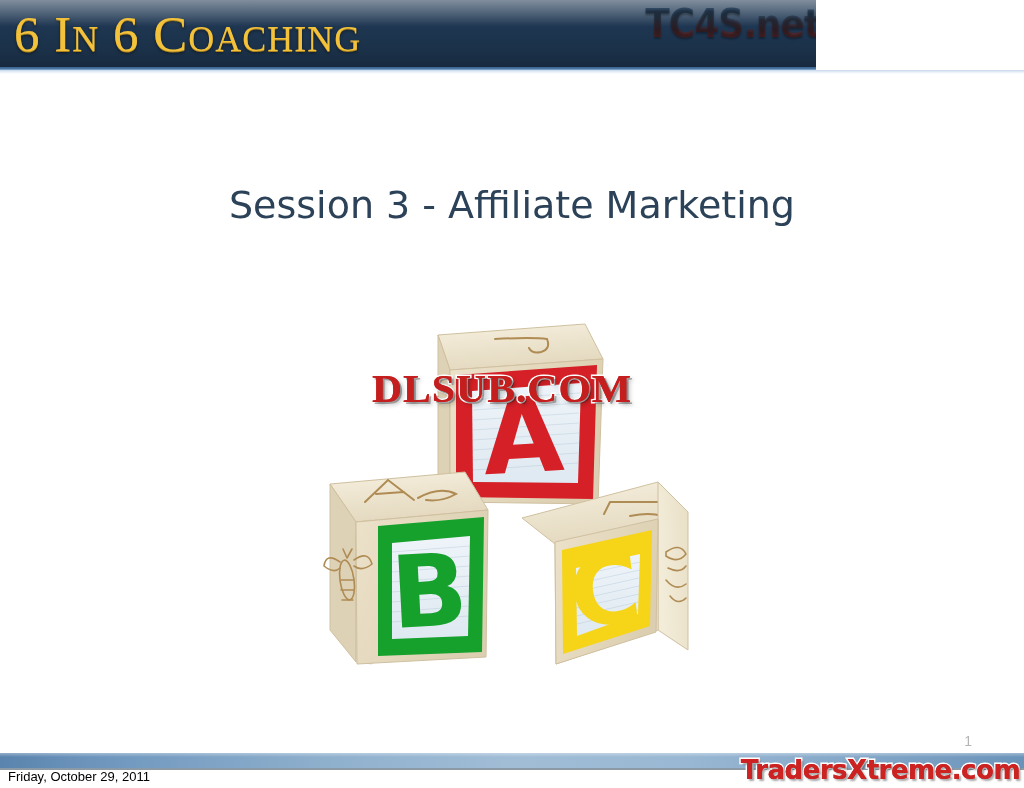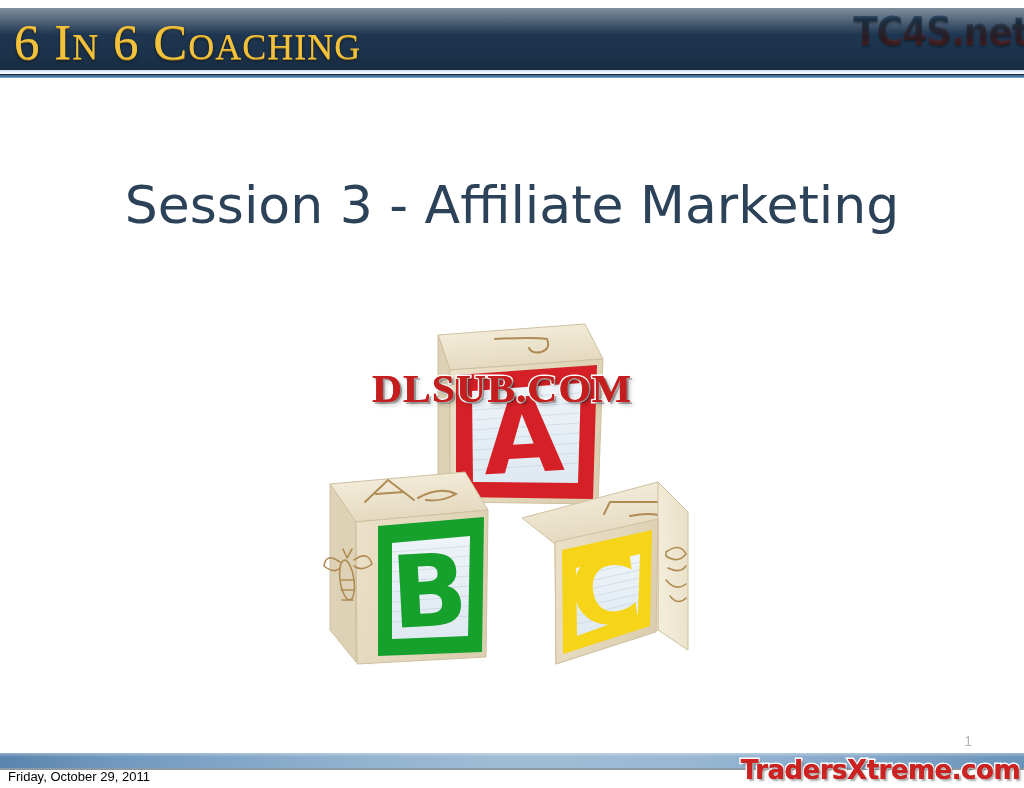--- a/index.html
+++ b/index.html
@@ -20,22 +20,22 @@
     inset: 0;
     width: 1024px;
     height: 788px;
     background: #ffffff;
     overflow: hidden;
   }
 
   
   #header-banner {
     position: absolute;
-    left: 0; top: 8px;
-    width: 1024px;
+    left: 0; top: 0;
+    width: 816px;
     height: 70px;
     background:
       linear-gradient(180deg,
         #24405f 0%,
         #20395491 0%,
         #1e3651 38%,
         #1b3149 72%,
         #16283c 100%);
     overflow: hidden;
   }
@@ -91,21 +91,21 @@
   }
 
   
   #slide-title {
     position: absolute;
     left: 0;
     top: 172px;
     width: 1024px;
     text-align: center;
     font-family: "DejaVu Sans", sans-serif;
-    font-size: 52px;
+    font-size: 38px;
     line-height: 66px;
     font-weight: 400;
     color: #2c4258;
     letter-spacing: 0px;
     white-space: nowrap;
   }
 
   
   #blocks-image {
     position: absolute;

